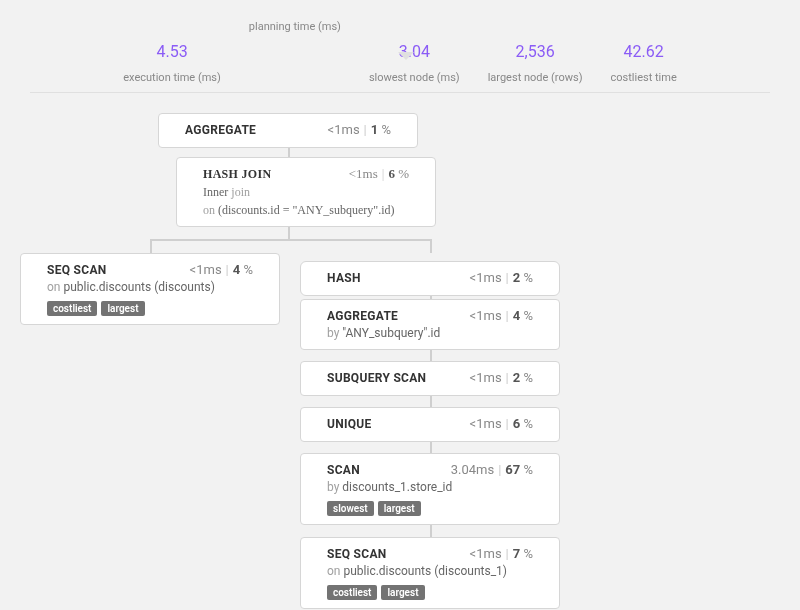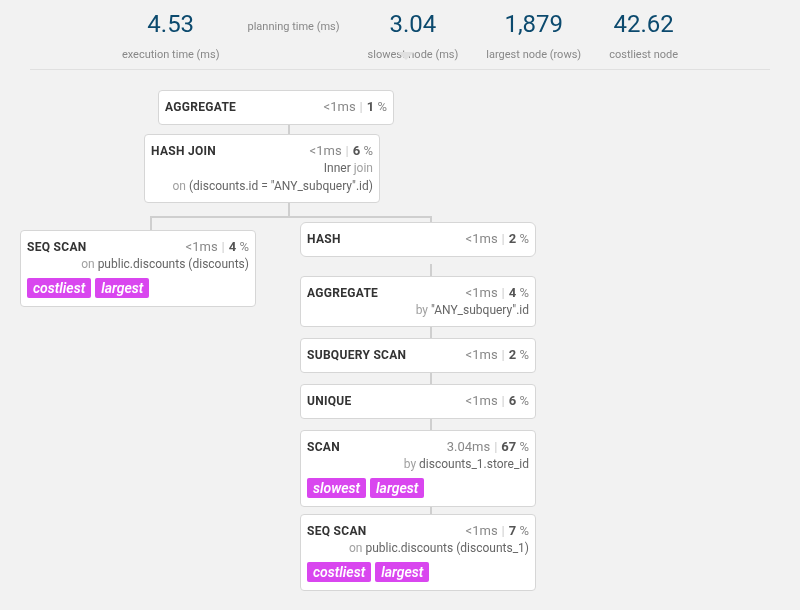--- a/index.html
+++ b/index.html
@@ -15,54 +15,52 @@
   
   .stats {
     display: flex;
     justify-content: center;
     gap: 28px;
     padding: 10px 0 8px 0;
     border-bottom: 1px solid #e0e0e0;
     margin: 0 30px;
   }
   .stat { text-align: center; }
-  .stat-value { font-size: 24px; color: #0c4a6e; font-weight: 400; }
+  .stat-value { font-size: 16px; color: #8b5cf6; font-weight: 400; margin-top: 32px; }
   .stat-label { font-size: 11px; color: #888; margin-top: 10px; }
   
   .plan { position: relative; width: 100%; height: 560px; }
   .node {
     position: absolute;
     background: #fff;
     border: 1px solid #d6d6d6;
     border-radius: 4px;
-    padding: 8px 6px;
-    width: 236px;
-    text-align: right;
+    padding: 8px 26px;
+    width: 260px;
   }
   .node-header {
     display: flex;
     justify-content: space-between;
     align-items: baseline;
     margin-bottom: 2px;
   }
   .node-title { font-weight: 700; font-size: 12px; letter-spacing: 0.3px; color: #333; }
   .node-stats { font-size: 13px; color: #888; white-space: nowrap; }
   .node-stats .sep { padding: 0 4px; color: #ccc; }
   .node-stats .pct { font-weight: 700; color: #555; }
   .node-detail { font-size: 12px; color: #666; margin-top: 2px; line-height: 1.35; }
   .node-detail .kw { color: #a0a0a0; }
   .badges { margin-top: 6px; display: flex; gap: 4px; }
   .badge {
-    background: #d946ef;
+    background: #737373;
     color: #fff;
-    font-size: 14px;
+    font-size: 10px;
     font-weight: 600;
     padding: 2px 6px;
     border-radius: 2px;
-    font-style: italic;
   }
   
   .connector { position: absolute; background: #cfcfcf; }
   .connector.v { width: 2px; }
   .connector.h { height: 2px; }
   
   .pointer {
     width: 0; height: 0;
     border-left: 8px solid transparent;
     border-right: 8px solid transparent;
@@ -80,26 +78,26 @@
     <div class="stat-label">execution time (ms)</div>
   </div>
   <div class="stat">
     <div class="stat-label">planning time (ms)</div>
   </div>
   <div class="stat">
     <div class="stat-value">3.04</div>
     <div class="stat-label">slowest node (ms)</div>
   </div>
   <div class="stat">
-    <div class="stat-value">1,879</div>
+    <div class="stat-value">2,536</div>
     <div class="stat-label">largest node (rows)</div>
   </div>
   <div class="stat">
     <div class="stat-value">42.62</div>
-    <div class="stat-label">costliest node</div>
+    <div class="stat-label">costliest time</div>
   </div>
 </div>
 <div class="pointer"></div>
 
 <div class="plan">
 
   <div class="connector v" style="left:288px; top:54px; height:10px;"></div>
   <div class="connector v" style="left:288px; top:132px; height:14px;"></div>
   <div class="connector h" style="left:150px; top:146px; width:280px;"></div>
   <div class="connector v" style="left:150px; top:146px; height:14px;"></div>
@@ -112,21 +110,21 @@
 
   <div class="node" style="left:158px; top:20px;">
     <div class="node-header">
       <span class="node-title">AGGREGATE</span>
       <span class="node-stats">
         <span>&lt;1ms</span><span class="sep">|</span><span class="pct">1</span> %
       </span>
     </div>
   </div>
 
-  <div class="node" style="left:144px; top:64px;">
+  <div class="node" style="left:176px; top:64px;font-family:Liberation Serif, serif;">
     <div class="node-header">
       <span class="node-title">HASH JOIN</span>
       <span class="node-stats">
         <span>&lt;1ms</span><span class="sep">|</span><span class="pct">6</span> %
       </span>
     </div>
     <div class="node-detail">
       <span>Inner</span>
       <span class="kw">join</span>
     </div>
@@ -146,21 +144,21 @@
     <div class="node-detail">
       <span class="kw">on</span>
       <span>public.discounts (discounts)</span>
     </div>
     <div class="badges">
       <span class="badge">costliest</span>
       <span class="badge">largest</span>
     </div>
   </div>
 
-  <div class="node" style="left:300px; top:152px;border-radius:6px;">
+  <div class="node" style="left:300px; top:168px;border-radius:6px;">
     <div class="node-header">
       <span class="node-title">HASH</span>
       <span class="node-stats">
         <span>&lt;1ms</span><span class="sep">|</span><span class="pct">2</span> %
       </span>
     </div>
   </div>
 
   <div class="node" style="left:300px; top:206px;">
     <div class="node-header">

